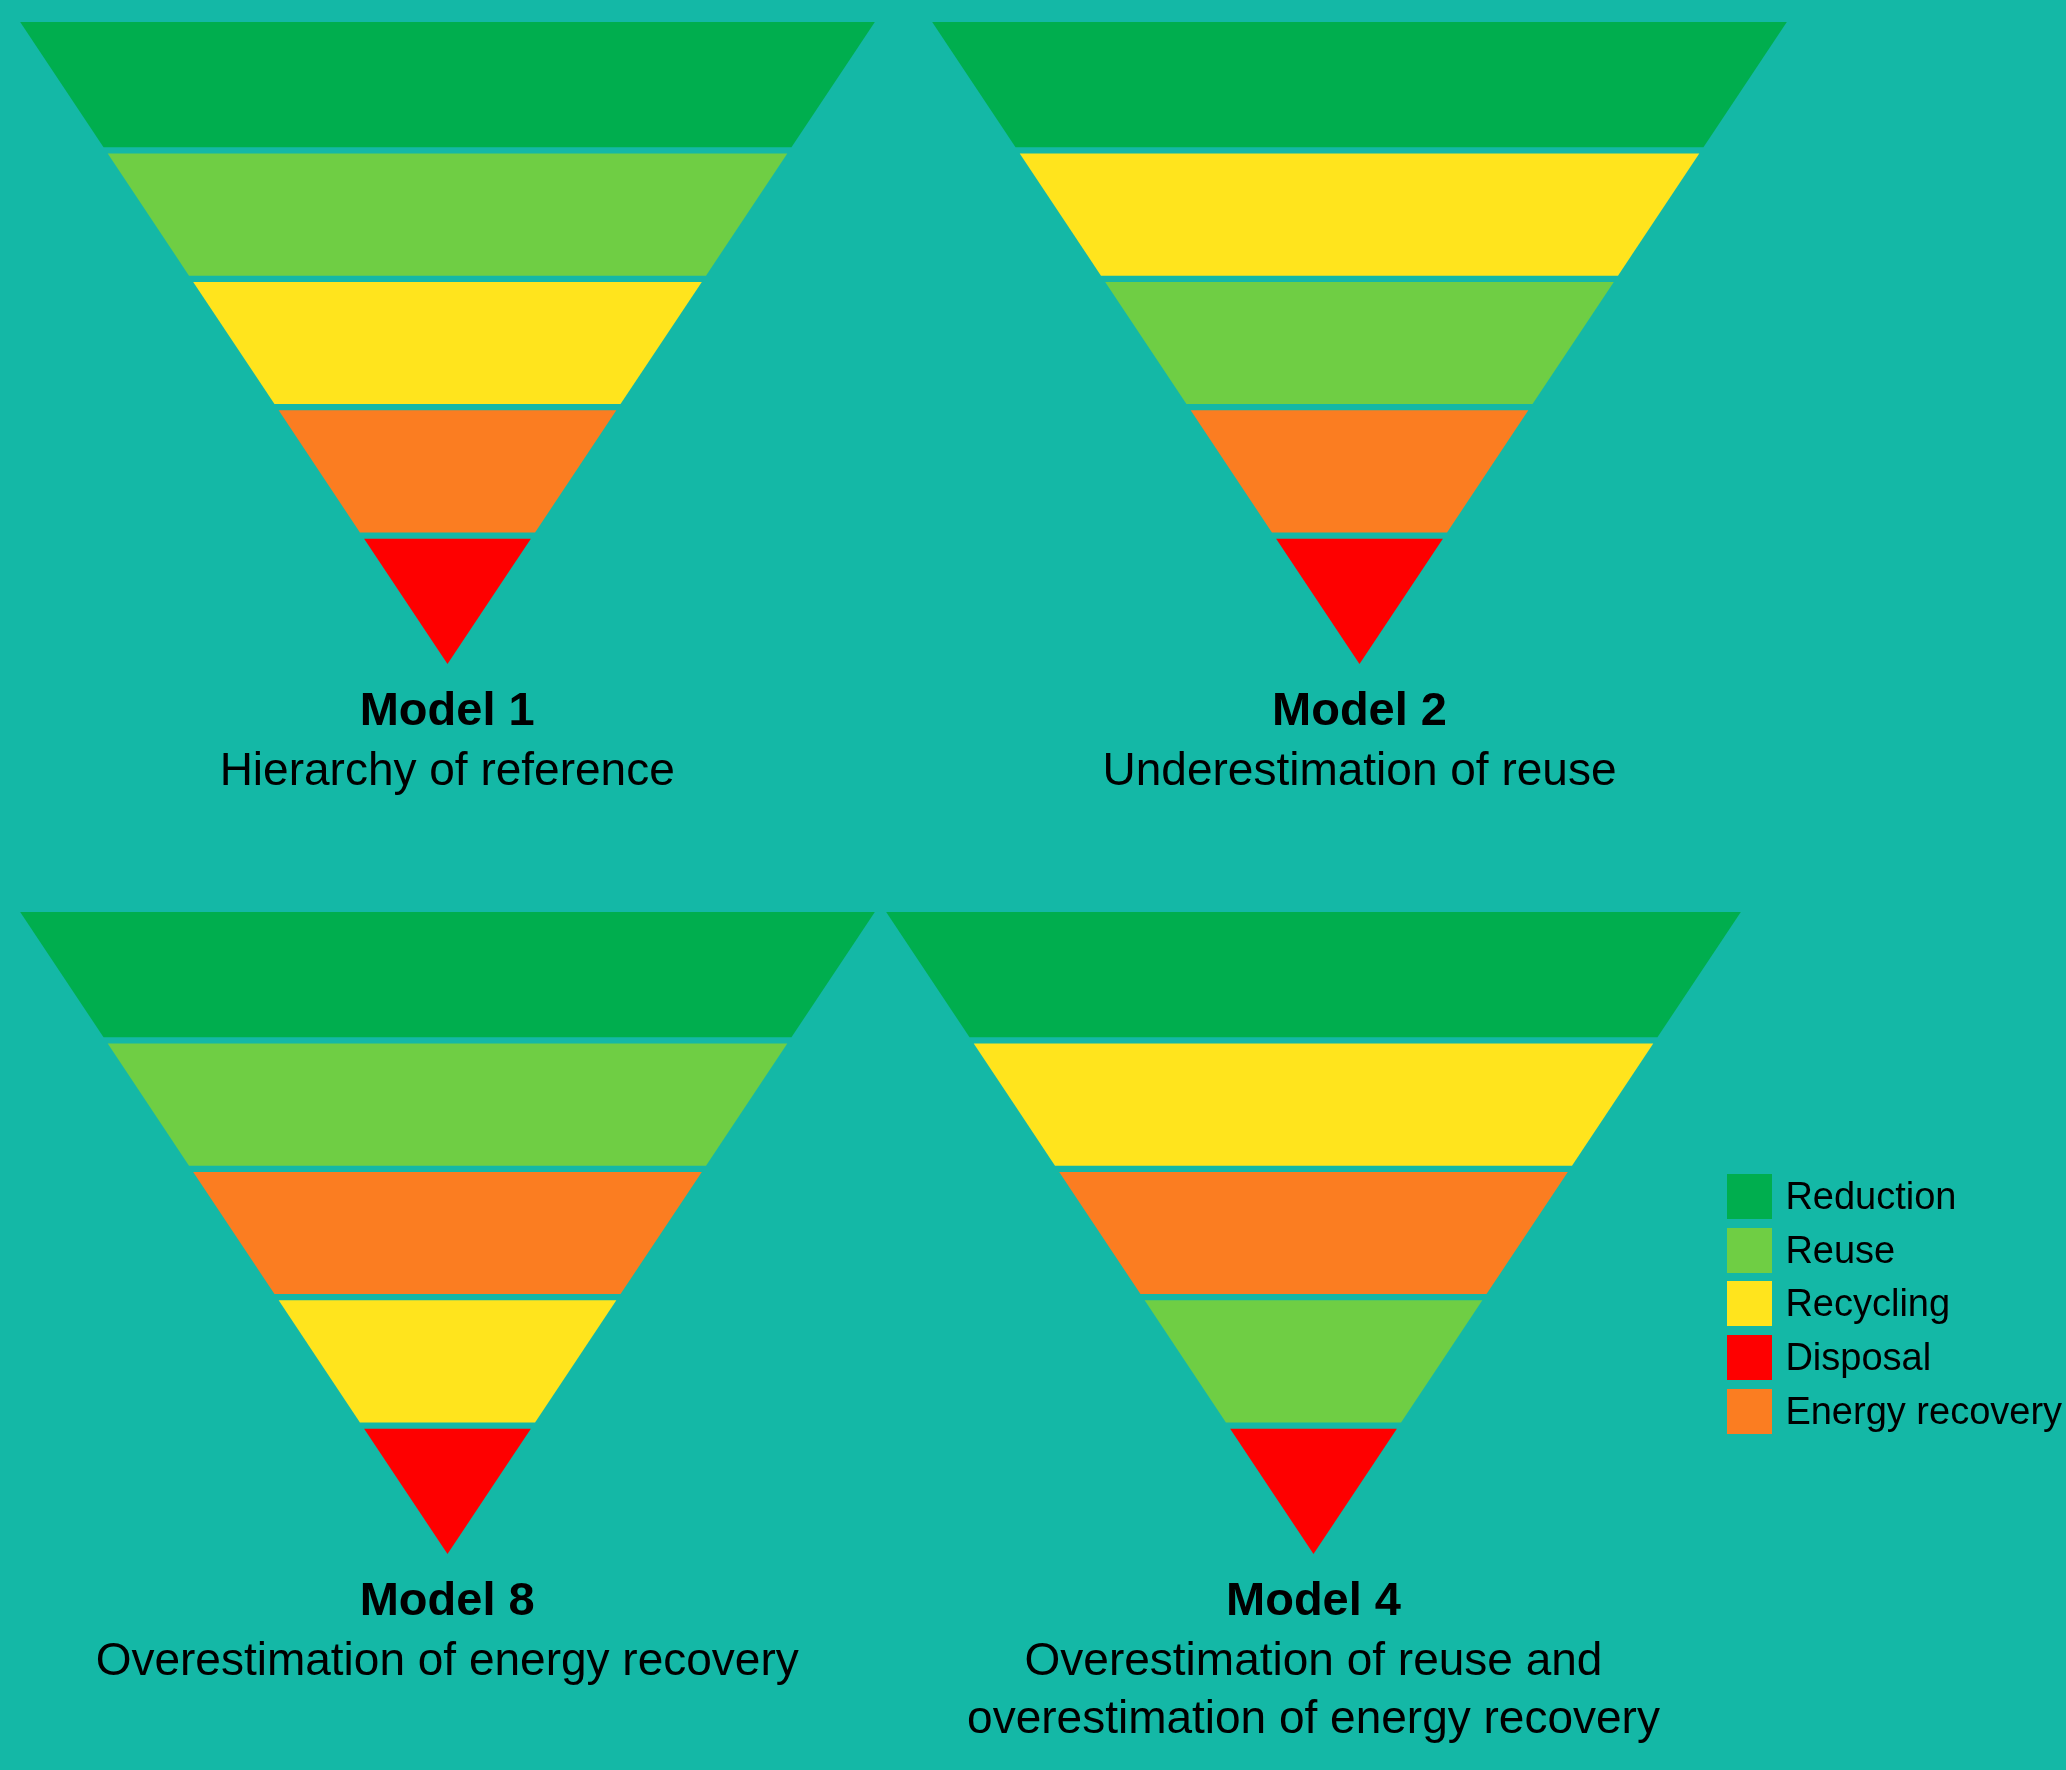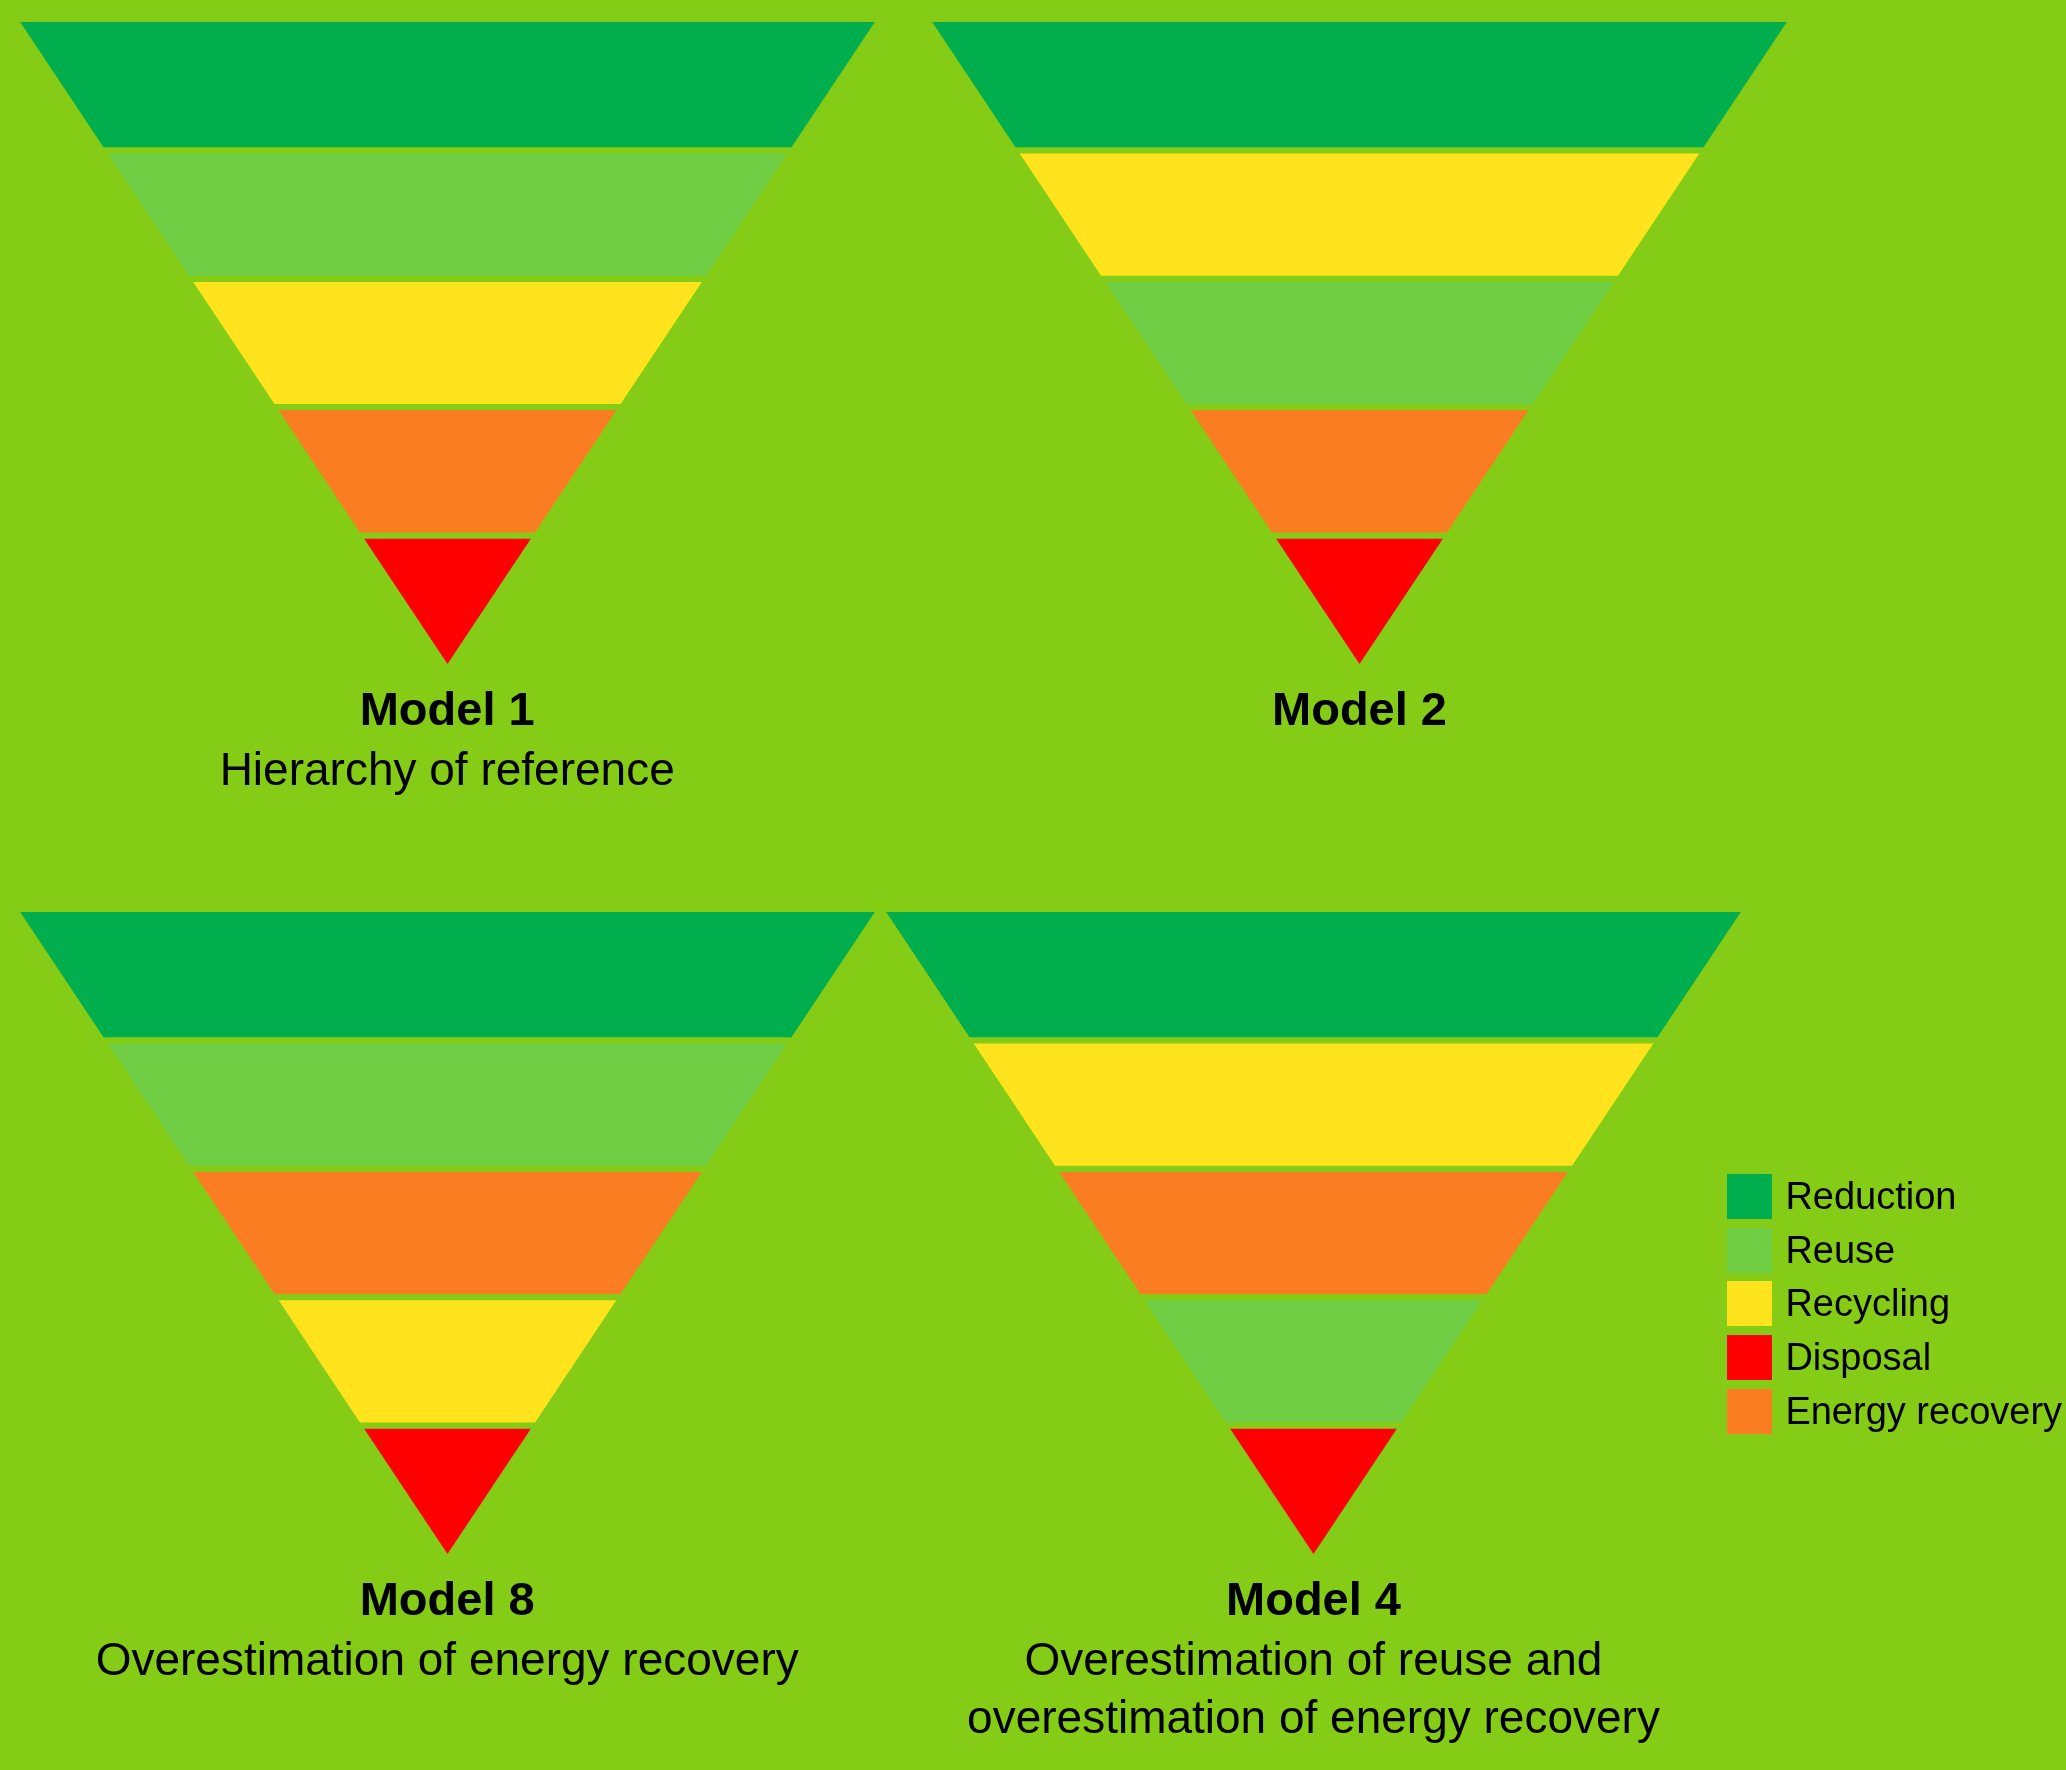--- a/index.html
+++ b/index.html
@@ -5,21 +5,21 @@
   html, body {
     margin: 0;
     padding: 0;
     background: #ffffff;
     font-family: "Liberation Sans", sans-serif;
   }
   .canvas {
     position: relative;
     width: 2066px;
     height: 1771px;
-    background: #84cc16;
+    background: #14b8a6;
     overflow: hidden;
   }
   .pyramid-block {
     position: absolute;
     width: 855px;
   }
   .pyramid {
     display: block;
   }
   .caption {
@@ -83,20 +83,21 @@
   <div class="pyramid-block" style="left:932px; top:22px;">
     <svg class="pyramid" width="855" height="642" viewBox="0 0 1085 815">
         <polygon points="0,0 1085,0 979.1625766871166,159 105.8374233128834,159" fill="#00AE4E"></polygon>
         <polygon points="111.1625766871166,167 973.8374233128834,167 870.6625766871166,322 214.3374233128834,322" fill="#FFE41D"></polygon>
         <polygon points="219.66257668711654,330 865.3374233128834,330 762.1625766871166,485 322.8374233128834,485" fill="#6FCE44"></polygon>
         <polygon points="328.16257668711654,493 756.8374233128834,493 653.6625766871166,648 431.3374233128834,648" fill="#FB7D21"></polygon>
         <polygon points="436.6625766871166,656 648.3374233128834,656 542.5,815 542.5,815" fill="#FE0000"></polygon>
       </svg>
     <div class="caption">
       <div class="title">Model 2</div>
+      <div class="subtitle">Underestimation of reuse</div>
     </div>
   </div>
 
   <div class="pyramid-block" style="left:19.7px; top:912px;">
     <svg class="pyramid" width="855" height="642" viewBox="0 0 1085 815">
         <polygon points="0,0 1085,0 979.1625766871166,159 105.8374233128834,159" fill="#00AE4E"></polygon>
         <polygon points="111.1625766871166,167 973.8374233128834,167 870.6625766871166,322 214.3374233128834,322" fill="#6FCE44"></polygon>
         <polygon points="219.66257668711654,330 865.3374233128834,330 762.1625766871166,485 322.8374233128834,485" fill="#FB7D21"></polygon>
         <polygon points="328.16257668711654,493 756.8374233128834,493 653.6625766871166,648 431.3374233128834,648" fill="#FFE41D"></polygon>
         <polygon points="436.6625766871166,656 648.3374233128834,656 542.5,815 542.5,815" fill="#FE0000"></polygon>

